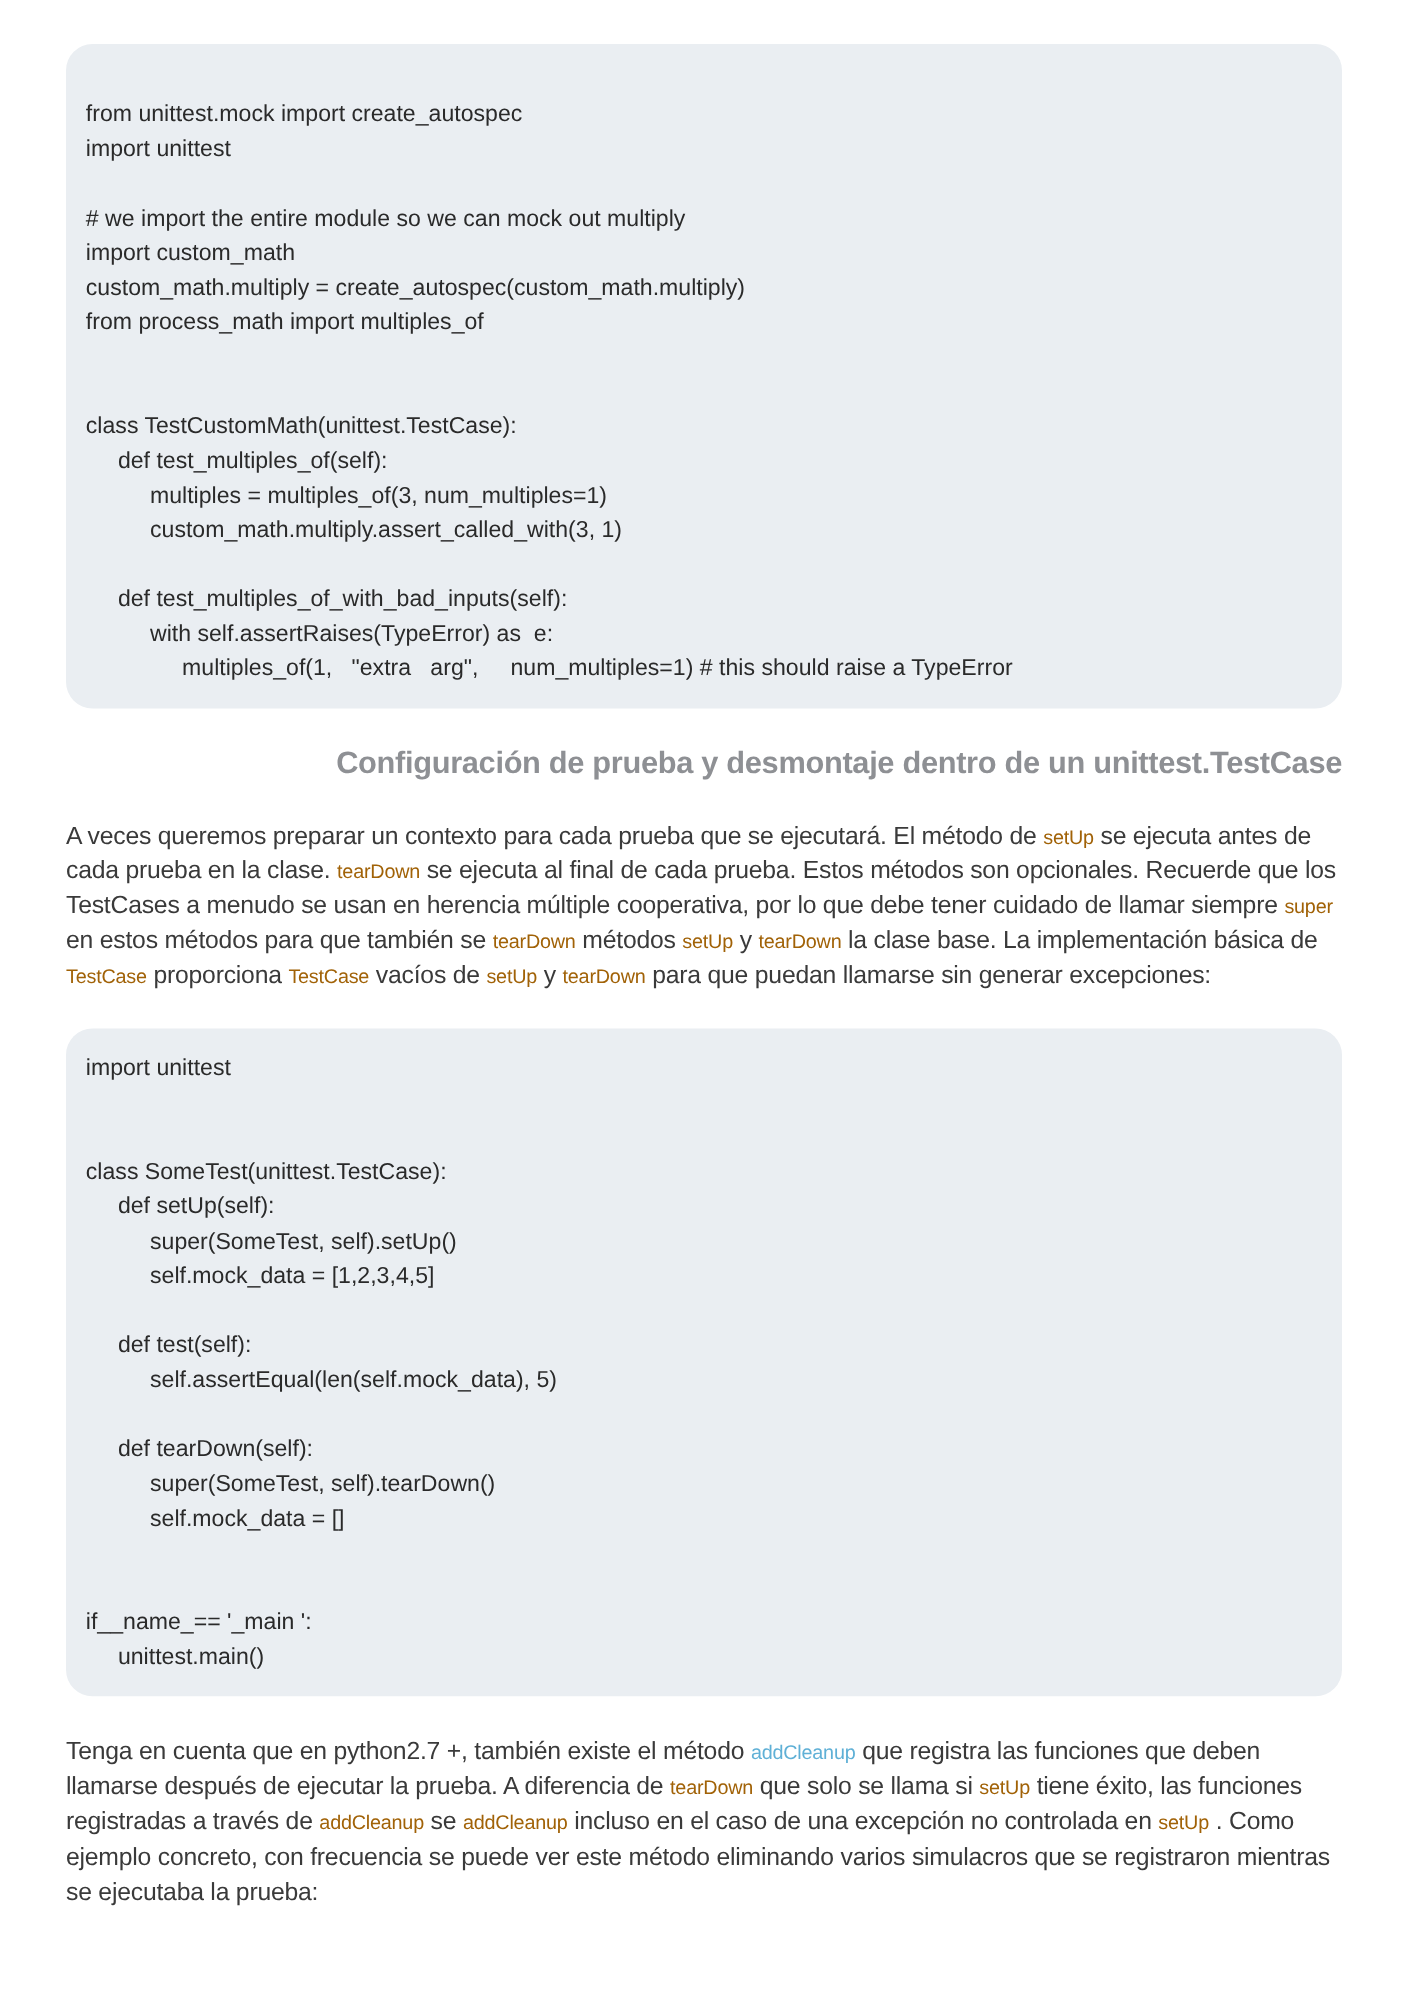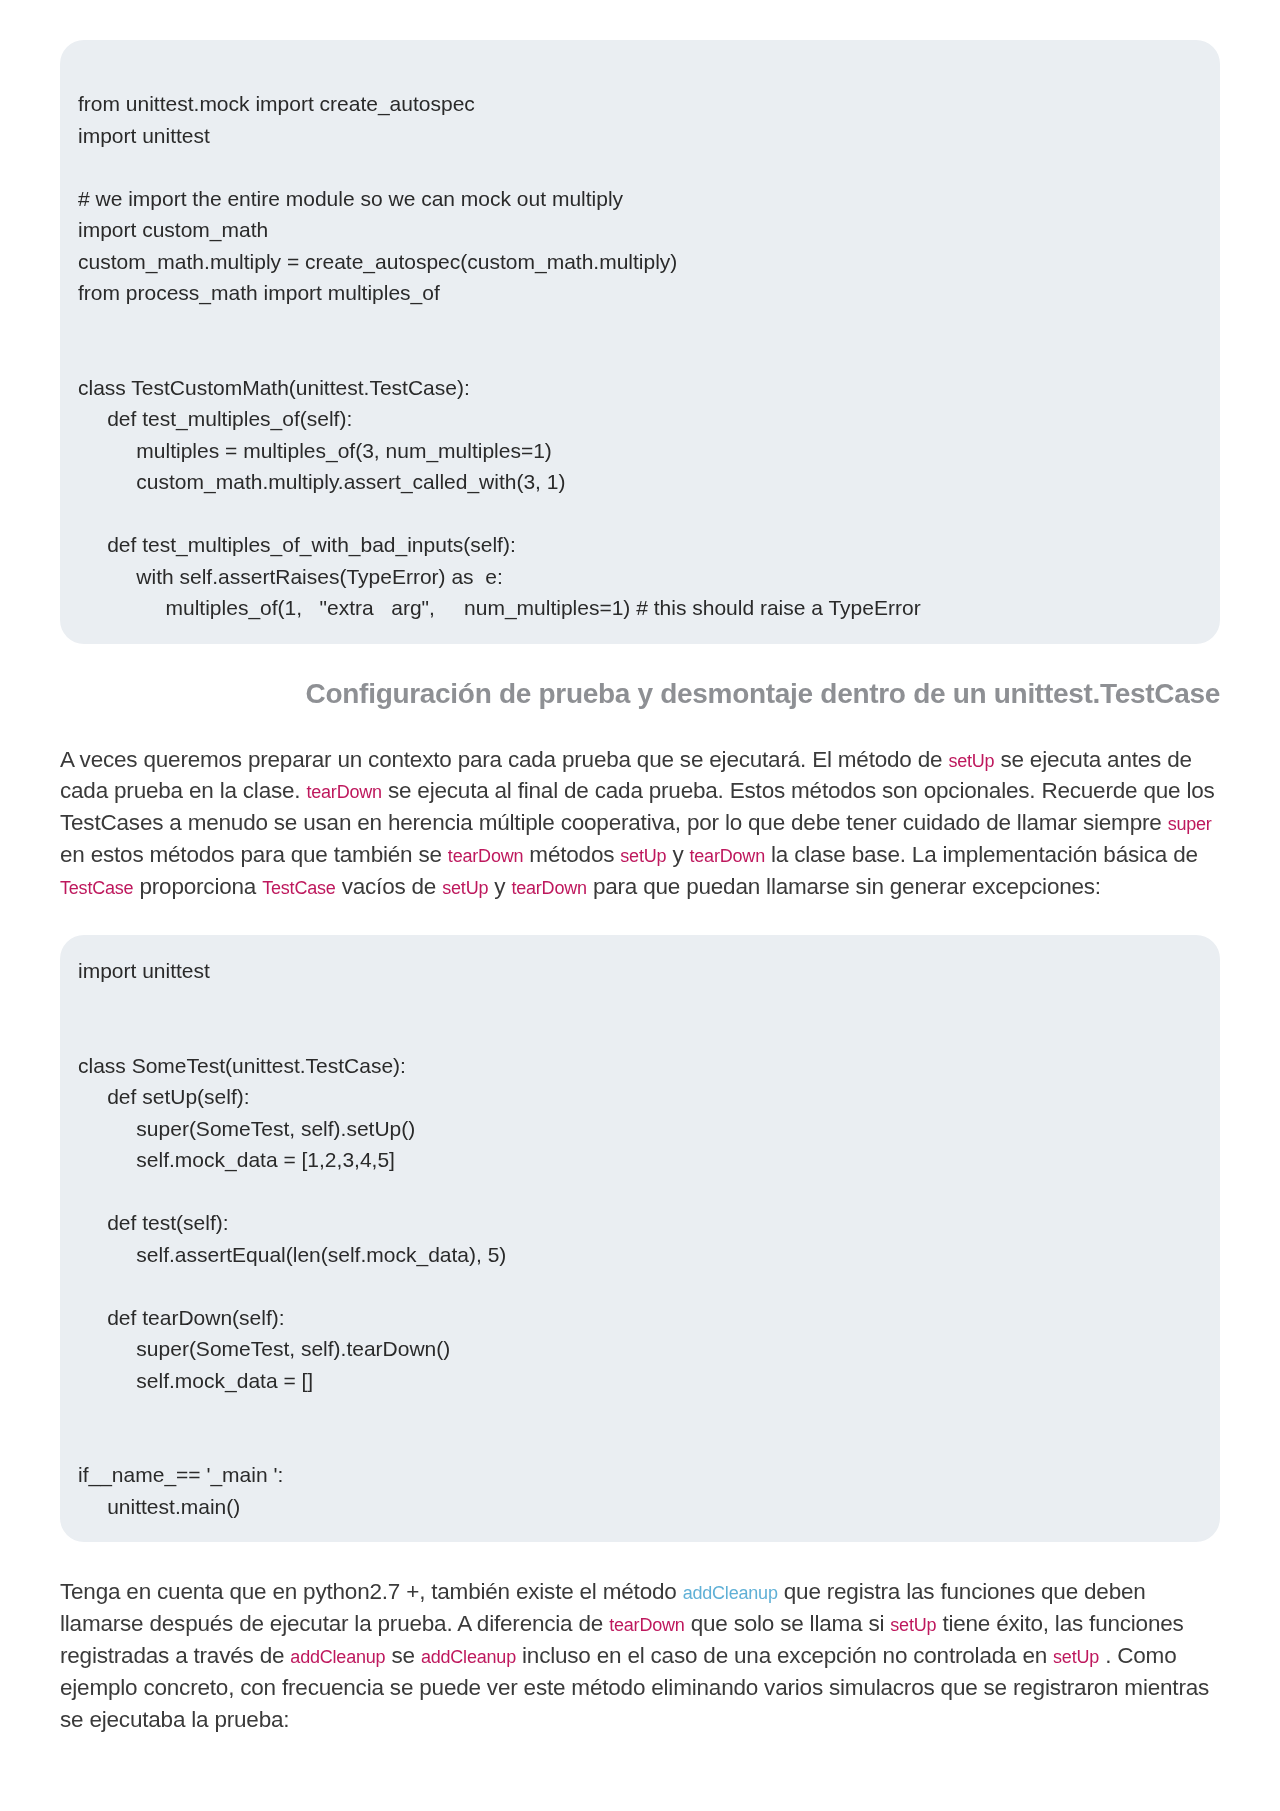--- a/index.html
+++ b/index.html
@@ -44,21 +44,21 @@
       font-family: Arial, Helvetica, sans-serif;
       font-size: 22.5px;
       line-height: 1.42;
       color: #3a3a3a;
       margin-bottom: 32px;
       letter-spacing: -0.2px;
     }
     .inline-code {
       font-family: Arial, Helvetica, sans-serif;
       font-size: 18px;
-      color: #be185d;
+      color: #a16207;
     }
     .inline-code.link {
       color: #5fb0d6;
     }
   </style>
 </head>
 <body>
 
 <div class="code-block first">from unittest.mock import create_autospec
 import unittest

